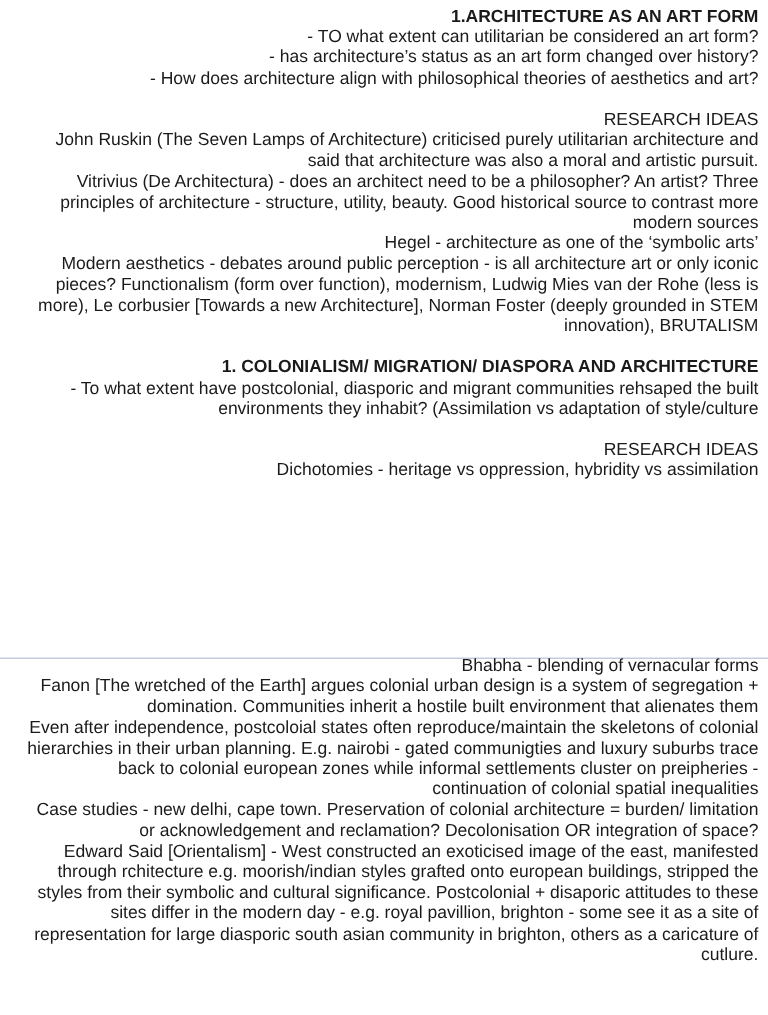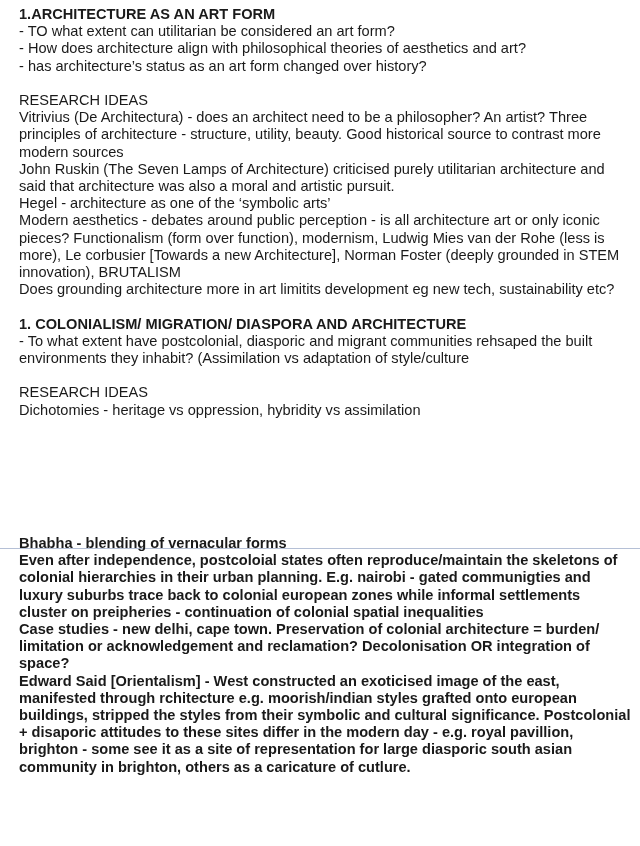--- a/index.html
+++ b/index.html
@@ -4,56 +4,56 @@
 <style>
   html, body { margin: 0; padding: 0; background: #ffffff; }
   body {
     width: 640px; height: 846px; overflow: hidden; position: relative;
     font-family: "Liberation Sans", sans-serif;
     color: #1a1a1a;
     font-size: 14.6px;
     line-height: 17.2px;
   }
   .page-top { position: absolute; left: 0; top: 0; width: 640px; height: 548px; }
-  .page-bottom { position: absolute; left: 0; top: 534px; width: 640px; height: 297px; font-weight: bold; }
+  .page-bottom { position: absolute; left: 0; top: 546px; width: 640px; height: 297px; }
   .divider { position: absolute; left: 0; top: 548px; width: 640px; height: 1px; background: #b5c0d6; }
-  .content { padding-left: 19px; padding-right: 8px; }
+  .content { padding-left: 19px; padding-right: 8px; text-align: right; }
   .page-top .content { padding-top: 6px; }
   .page-bottom .content { padding-top: 1px; }
   .heading { font-weight: bold; margin: 0; }
   .line { margin: 0; }
   .gap { height: 17.2px; }
 </style>
 </head>
 <body>
 
 <div class="page-top">
   <div class="content">
     <p class="heading">1.ARCHITECTURE AS AN ART FORM</p>
     <p class="line">- TO what extent can utilitarian be considered an art form?</p>
+    <p class="line">- has architecture’s status as an art form changed over history?</p>
     <p class="line">- How does architecture align with philosophical theories of aesthetics and art?</p>
-    <p class="line">- has architecture’s status as an art form changed over history?</p>
     <div class="gap"></div>
     <p class="line">RESEARCH IDEAS</p>
+    <p class="line">John Ruskin (The Seven Lamps of Architecture) criticised purely utilitarian architecture and said that architecture was also a moral and artistic pursuit.</p>
     <p class="line">Vitrivius (De Architectura) - does an architect need to be a philosopher? An artist? Three principles of architecture - structure, utility, beauty. Good historical source to contrast more modern sources</p>
-    <p class="line">John Ruskin (The Seven Lamps of Architecture) criticised purely utilitarian architecture and said that architecture was also a moral and artistic pursuit.</p>
     <p class="line">Hegel - architecture as one of the ‘symbolic arts’</p>
     <p class="line">Modern aesthetics - debates around public perception - is all architecture art or only iconic pieces? Functionalism (form over function), modernism, Ludwig Mies van der Rohe (less is more), Le corbusier [Towards a new Architecture], Norman Foster (deeply grounded in STEM innovation), BRUTALISM</p>
-    <p class="line">Does grounding architecture more in art limitits development eg new tech, sustainability etc?</p>
     <div class="gap"></div>
     <p class="heading">1. COLONIALISM/ MIGRATION/ DIASPORA AND ARCHITECTURE</p>
     <p class="line">- To what extent have postcolonial, diasporic and migrant communities rehsaped the built environments they inhabit? (Assimilation vs adaptation of style/culture</p>
     <div class="gap"></div>
     <p class="line">RESEARCH IDEAS</p>
     <p class="line">Dichotomies - heritage vs oppression, hybridity vs assimilation</p>
   </div>
 </div>
 
 <div class="divider"></div>
 
 <div class="page-bottom">
   <div class="content">
     <p class="line">Bhabha - blending of vernacular forms</p>
+    <p class="line">Fanon [The wretched of the Earth] argues colonial urban design is a system of segregation + domination. Communities inherit a hostile built environment that alienates them</p>
     <p class="line">Even after independence, postcoloial states often reproduce/maintain the skeletons of colonial hierarchies in their urban planning. E.g. nairobi - gated communigties and luxury suburbs trace back to colonial european zones while informal settlements cluster on preipheries - continuation of colonial spatial inequalities</p>
     <p class="line">Case studies - new delhi, cape town. Preservation of colonial architecture = burden/ limitation or acknowledgement and reclamation? Decolonisation OR integration of space?</p>
     <p class="line">Edward Said [Orientalism] - West constructed an exoticised image of the east, manifested through rchitecture e.g. moorish/indian styles grafted onto european buildings, stripped the styles from their symbolic and cultural significance. Postcolonial + disaporic attitudes to these sites differ in the modern day - e.g. royal pavillion, brighton - some see it as a site of representation for large diasporic south asian community in brighton, others as a caricature of cutlure.</p>
   </div>
 </div>
 
 </body></html>

